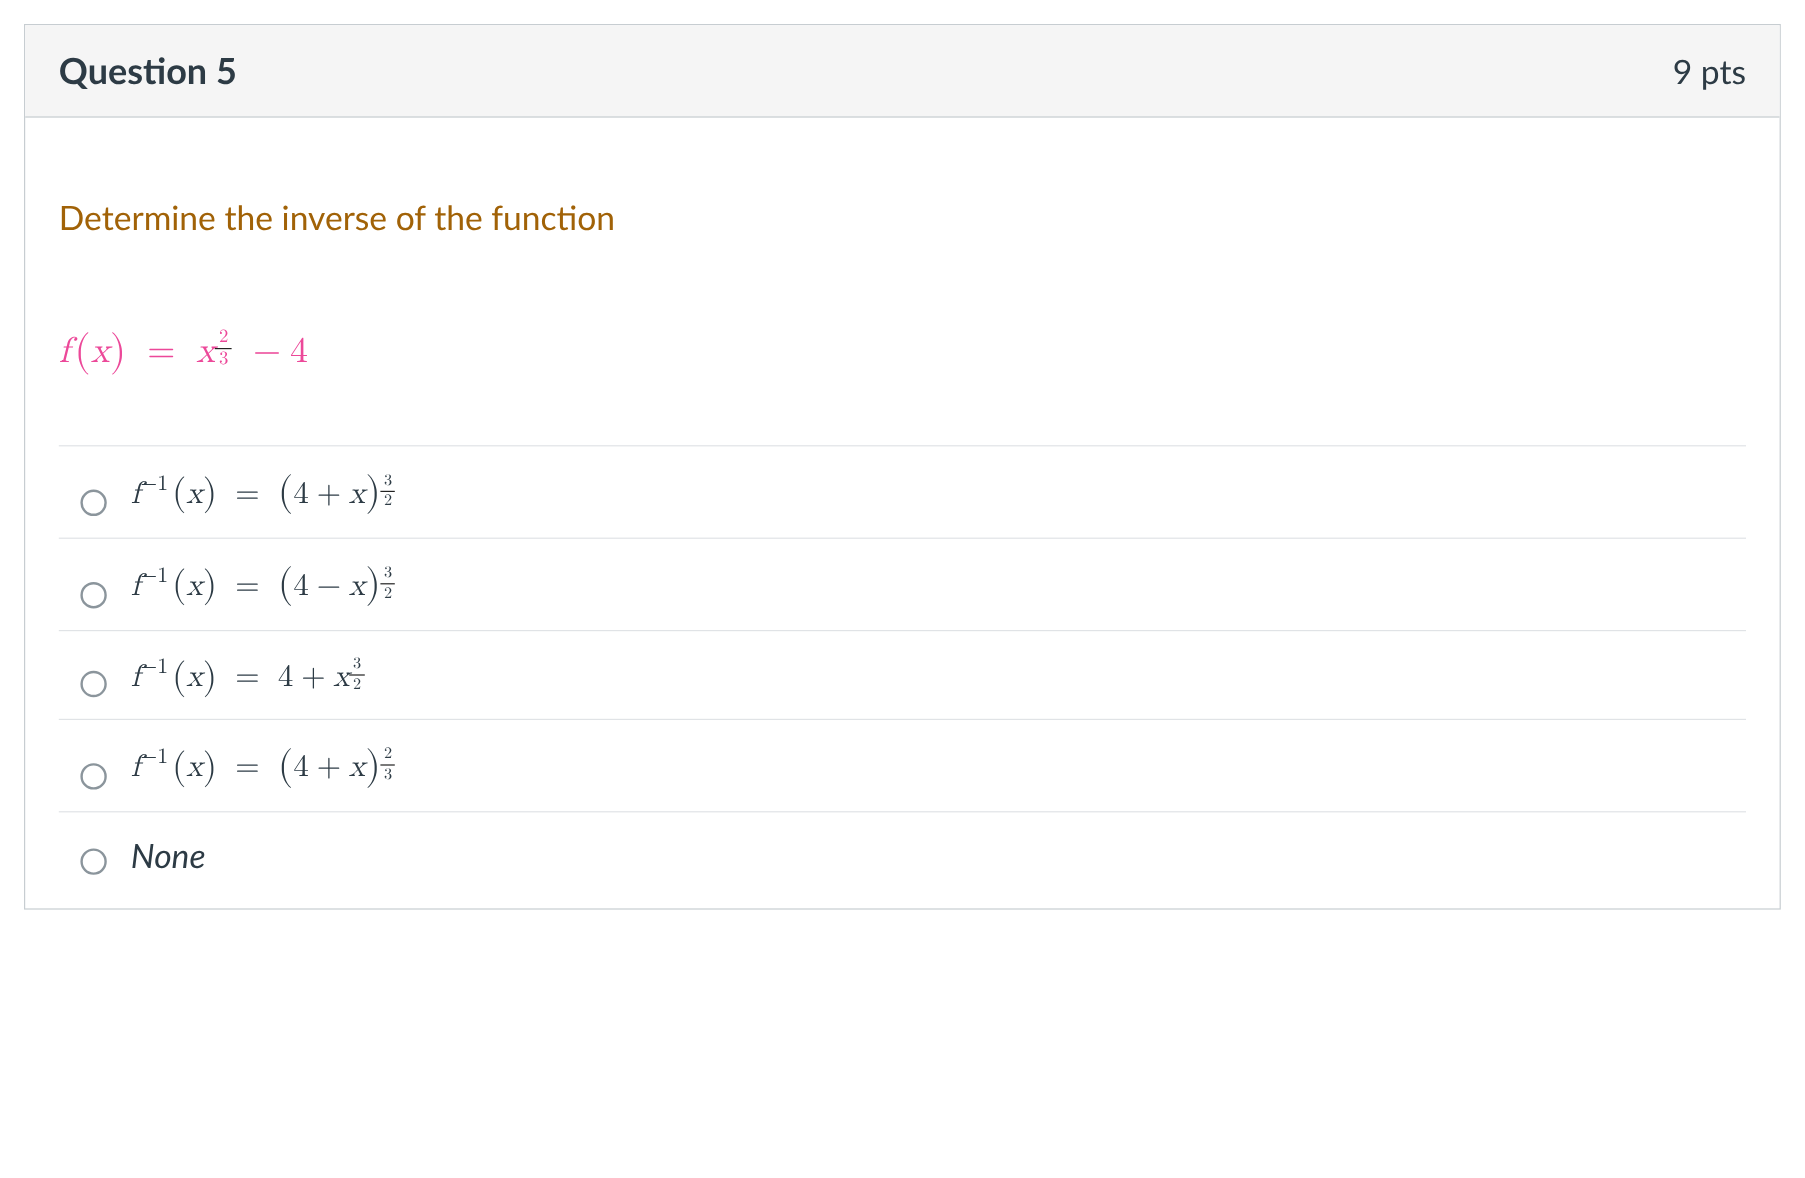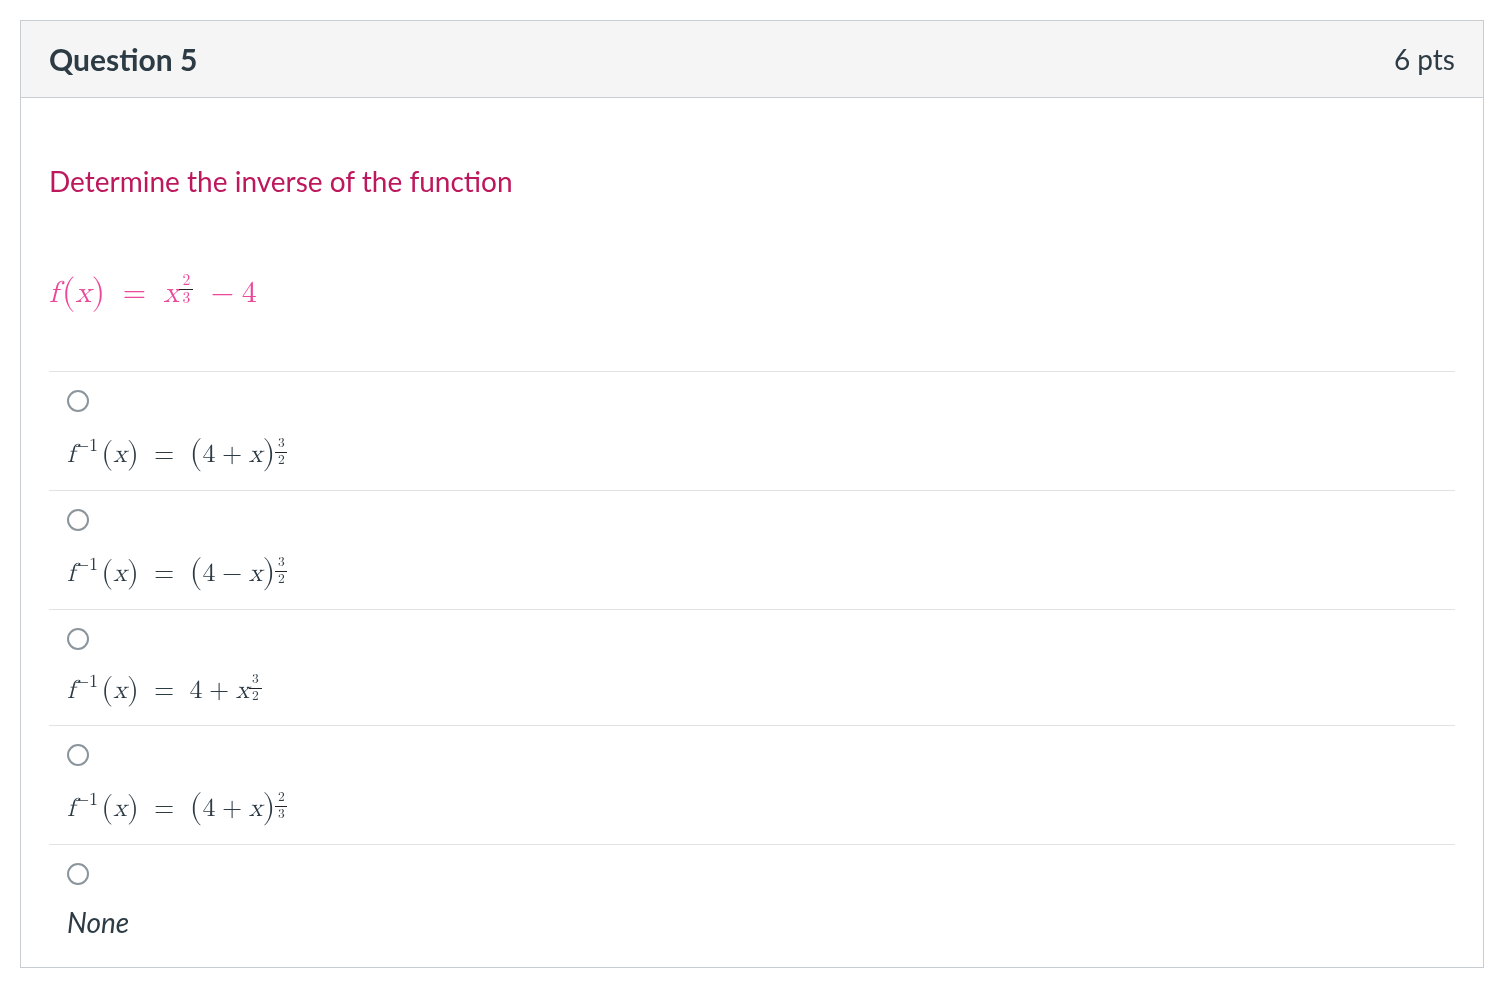--- a/index.html
+++ b/index.html
@@ -34,42 +34,41 @@
   }
   .question-pts {
     font-size: 28px;
     color: #2d3b45;
   }
   .question-body {
     padding: 36px 28px 10px 28px;
   }
   .prompt-text {
     font-size: 28px;
-    color: #be185d;
+    color: #a16207;
     margin: 30px 0 72px 0;
     font-weight: 400;
   }
   .function-display {
     margin: 0 0 58px 0;
     font-family: "Latin Modern Math", "Cambria Math", "STIX Two Math", Georgia, serif;
     font-size: 30px;
     color: #ec4899;
     white-space: nowrap;
   }
   .options {
     border-top: 1px solid #e0e3e6;
   }
   .option-row {
     display: flex;
-    align-items: flex-start;
+    align-items: flex-end;
     border-bottom: 1px solid #e0e3e6;
     padding: 18px 18px;
     gap: 20px;
     cursor: pointer;
-    flex-direction: column;
   }
   .radio {
     flex: 0 0 auto;
     width: 22px; height: 22px;
     border: 2px solid #8b959c;
     border-radius: 50%;
     background: transparent;
   }
   .option-text {
     font-size: 26px;
@@ -115,21 +114,21 @@
   .med  { display:inline-block; width: 0.25em; }
 </style>
 </head>
 <body>
 
 <div class="page">
   <div class="question-card">
 
     <div class="question-header">
       <div class="question-title">Question 5</div>
-      <div class="question-pts">6 pts</div>
+      <div class="question-pts">9 pts</div>
     </div>
 
     <div class="question-body">
 
       <div class="prompt-text">Determine the inverse of the function</div>
 
       <div class="function-display math">
         <span class="mi">f</span><span class="thin"></span><span class="paren">(</span><span class="mi">x</span><span class="paren">)</span>
         <span class="med"></span>=<span class="med"></span>
         <span class="mi">x</span><span class="sup"><span class="frac">

